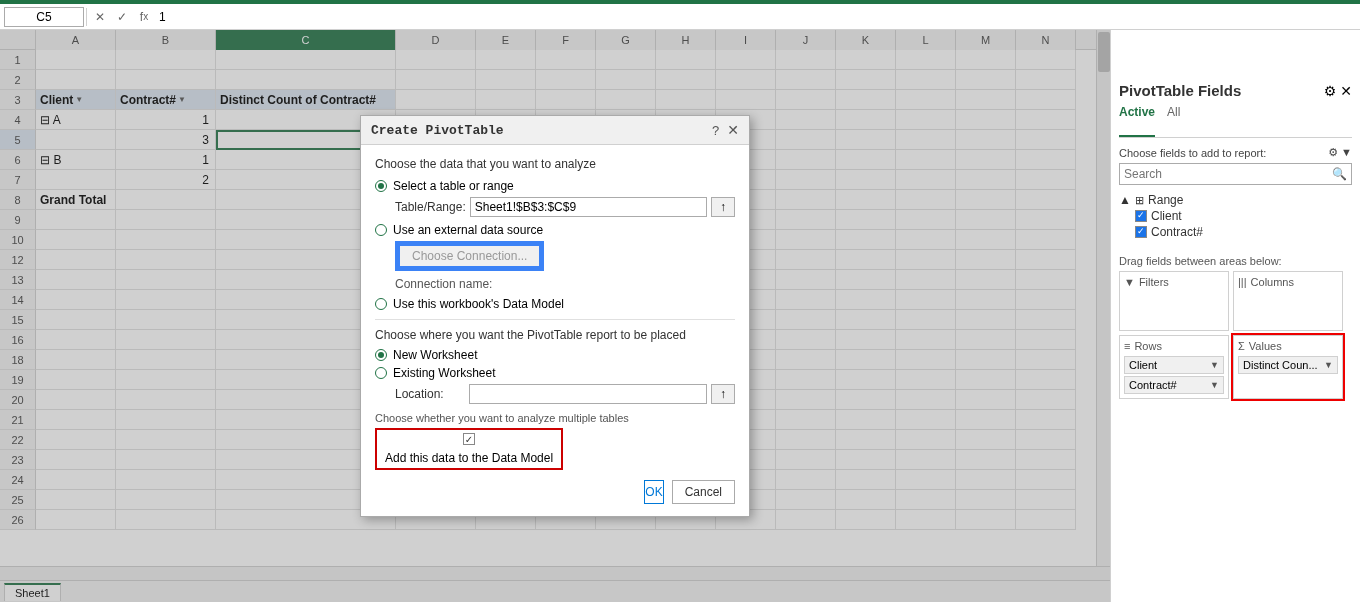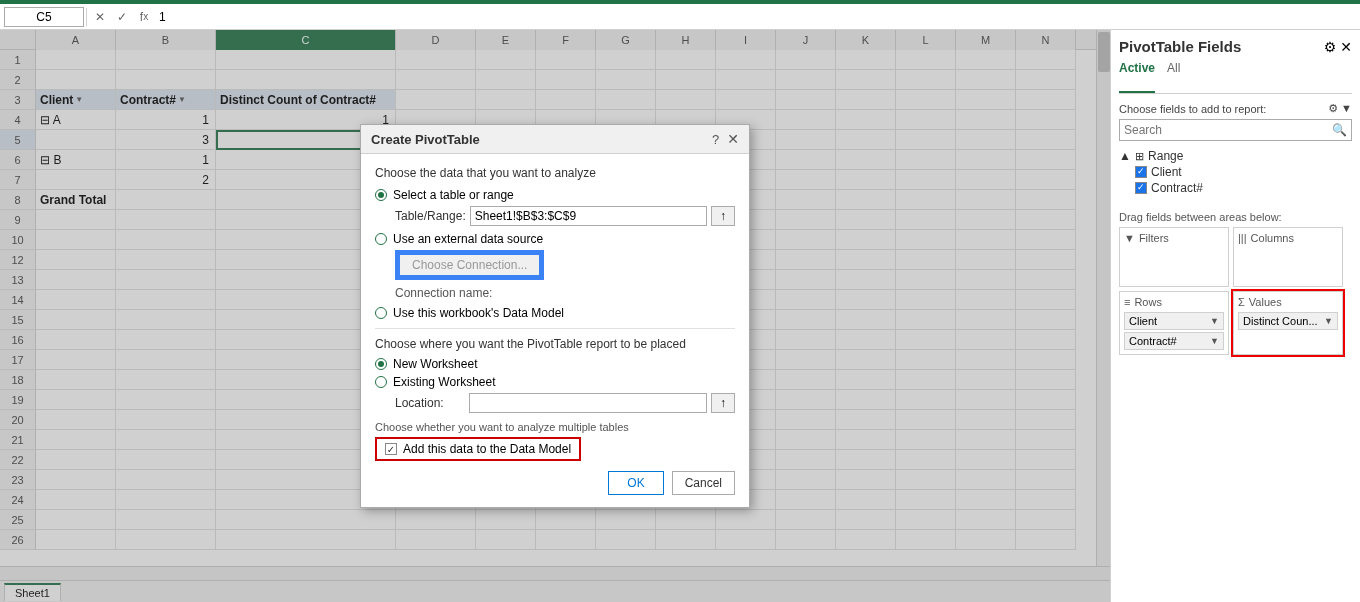--- a/index.html
+++ b/index.html
@@ -63,21 +63,21 @@
     .dropdown-arrow { font-size: 8px; color: #555; margin-left: 2px; }
 
     
     .v-scrollbar { width: 14px; background: #f0f0f0; border-left: 1px solid #d0d0d0; display: flex; flex-direction: column; }
     .v-scrollbar-thumb { width: 12px; height: 40px; background: #c0c0c0; border-radius: 2px; margin: 2px auto; }
 
     
     .pivot-panel {
       width: 250px; min-width: 250px; border-left: 1px solid #d0d0d0; display: flex; flex-direction: column; background: #fff; padding: 8px;
     }
-    .pivot-header { display: flex; align-items: center; justify-content: space-between; margin-bottom: 6px; }
+    .pivot-header { display: flex; align-items: center; justify-content: space-between; margin-bottom: 6px; margin-top: 44px; }
     .pivot-title { font-size: 15px; font-weight: 600; color: #333; }
     .pivot-header-icons { display: flex; align-items: center; gap: 4px; }
     .pivot-tabs { display: flex; gap: 12px; margin-bottom: 8px; border-bottom: 1px solid #d0d0d0; }
     .pivot-tab { font-size: 12px; color: #666; padding-bottom: 16px; cursor: pointer; }
     .pivot-tab.active { color: #217346; border-bottom: 2px solid #217346; font-weight: 600; }
     .pivot-fields-label { font-size: 11px; color: #444; margin-bottom: 4px; display: flex; justify-content: space-between; align-items: center; gap: 20px; }
     .search-box { display: flex; align-items: center; border: 1px solid #ababab; margin-bottom: 8px; height: 22px; }
     .search-box input { flex: 1; border: none; outline: none; font-size: 12px; padding: 0 4px; }
     .search-box-icon { padding: 0 4px; color: #777; font-size: 12px; }
     .field-tree { margin-bottom: 8px; }
@@ -91,45 +91,45 @@
     .drop-area { width: 110px; border: 1px solid #d0d0d0; min-height: 60px; padding: 4px; }
     .drop-area-title { font-size: 11px; color: #555; margin-bottom: 4px; display: flex; align-items: center; gap: 4px; }
     .drop-area-item { font-size: 11px; background: #f0f0f0; border: 1px solid #d0d0d0; padding: 2px 4px; margin-top: 2px; display: flex; align-items: center; justify-content: space-between; }
     .drop-area-item .arrow { font-size: 9px; color: #555; }
     .drop-area.highlighted { outline: 2px solid #e00; }
 
     
     .modal-overlay { position: absolute; top: 0; left: 0; right: 0; bottom: 0; background: rgba(100,100,100,0.3); z-index: 100; display: flex; align-items: center; justify-content: center; }
     .modal { background: #fff; border: 1px solid #aaa; box-shadow: 3px 3px 10px rgba(0,0,0,0.3); width: 390px; font-size: 12px; }
     .modal-title-bar { background: #f0f0f0; border-bottom: 1px solid #d0d0d0; padding: 6px 10px; display: flex; align-items: center; justify-content: space-between; }
-    .modal-title { font-size: 13px; font-weight: 600; color: #333; }
+    .modal-title { font-size: 13px; font-weight: 600; color: #333; font-family: Liberation Mono, monospace; }
     .modal-close { font-size: 14px; cursor: pointer; color: #555; background: none; border: none; }
     .modal-body { padding: 12px 14px; }
     .modal-section-label { font-size: 12px; color: #333; margin-bottom: 8px; }
     .modal-radio-group { margin-bottom: 8px; }
     .modal-radio { display: flex; align-items: center; gap: 6px; margin-bottom: 4px; font-size: 12px; }
     .radio-dot { width: 12px; height: 12px; border-radius: 50%; border: 1.5px solid #217346; display: inline-block; position: relative; }
     .radio-dot.checked::after { content: ''; width: 6px; height: 6px; background: #217346; border-radius: 50%; position: absolute; top: 2px; left: 2px; }
     .modal-input-row { display: flex; align-items: center; gap: 4px; margin-bottom: 6px; margin-left: 20px; }
     .modal-label { font-size: 12px; color: #333; min-width: 70px; }
     .modal-input { flex: 1; height: 20px; border: 1px solid #ababab; padding: 0 4px; font-size: 12px; }
     .modal-btn-disabled { background: #f0f0f0; border: 5px solid #3b82f6; color: #999; padding: 3px 12px; font-size: 12px; cursor: default; }
     .modal-conn-row { margin-left: 20px; margin-bottom: 6px; }
     .modal-conn-label { font-size: 12px; color: #555; margin-bottom: 2px; }
     .modal-divider { border: none; border-top: 1px solid #e0e0e0; margin: 8px 0; }
     .modal-section-label2 { font-size: 12px; color: #333; margin-bottom: 6px; }
     .modal-location-row { display: flex; align-items: center; gap: 4px; margin-left: 20px; margin-bottom: 8px; }
     .modal-location-input { flex: 1; height: 20px; border: 1px solid #ababab; padding: 0 4px; font-size: 12px; }
     .modal-location-btn { width: 24px; height: 20px; border: 1px solid #ababab; background: #f0f0f0; cursor: pointer; display: flex; align-items: center; justify-content: center; font-size: 12px; }
     .modal-multiple-label { font-size: 11px; color: #555; margin-bottom: 4px; }
-    .modal-checkbox-row { display: flex; align-items: center; gap: 6px; font-size: 12px; border: 2px solid #e00; padding: 3px 6px; display: inline-flex; }
+    .modal-checkbox-row { display: flex; align-items: center; gap: 6px; font-size: 12px; border: 2px solid #e00; padding: 3px 6px; display: inline-flex; flex-direction: column; }
     .modal-checkbox { width: 12px; height: 12px; border: 1px solid #888; background: #fff; position: relative; display: inline-flex; align-items: center; justify-content: center; }
     .modal-checkbox.checked::after { content: '✓'; font-size: 10px; color: #333; }
     .modal-footer { display: flex; justify-content: flex-end; gap: 8px; margin-top: 10px; }
-    .btn-ok { background: #fff; border: 1px solid #0078d7; color: #0078d7; padding: 4px 18px; font-size: 12px; cursor: pointer; }
+    .btn-ok { background: #fff; border: 1px solid #0078d7; color: #0078d7; padding: 4px 0; font-size: 12px; cursor: pointer; }
     .btn-cancel { background: #fff; border: 1px solid #aaa; color: #333; padding: 4px 12px; font-size: 12px; cursor: pointer; }
 
     
     .col-c-header { background: #217346 !important; color: #fff !important; }
 
     .green-bar { height: 4px; background: #217346; width: 100%; }
 
     
     .sheet-tabs { height: 22px; background: #f2f2f2; border-top: 1px solid #d0d0d0; display: flex; align-items: center; padding: 0 4px; gap: 2px; }
     .sheet-tab { padding: 2px 10px; border: 1px solid #d0d0d0; border-bottom: none; background: #fff; font-size: 11px; cursor: pointer; }
@@ -441,37 +441,20 @@
                 <div class="cell col-g"></div>
                 <div class="cell col-h"></div>
                 <div class="cell col-i"></div>
                 <div class="cell col-j"></div>
                 <div class="cell col-k"></div>
                 <div class="cell col-l"></div>
                 <div class="cell col-m"></div>
                 <div class="cell col-n"></div>
               </div>
               <div class="grid-row">
-                <div class="row-header">17</div>
-                <div class="cell col-a"></div>
-                <div class="cell col-b"></div>
-                <div class="cell col-c"></div>
-                <div class="cell col-d"></div>
-                <div class="cell col-e"></div>
-                <div class="cell col-f"></div>
-                <div class="cell col-g"></div>
-                <div class="cell col-h"></div>
-                <div class="cell col-i"></div>
-                <div class="cell col-j"></div>
-                <div class="cell col-k"></div>
-                <div class="cell col-l"></div>
-                <div class="cell col-m"></div>
-                <div class="cell col-n"></div>
-              </div>
-              <div class="grid-row">
                 <div class="row-header">18</div>
                 <div class="cell col-a"></div>
                 <div class="cell col-b"></div>
                 <div class="cell col-c"></div>
                 <div class="cell col-d"></div>
                 <div class="cell col-e"></div>
                 <div class="cell col-f"></div>
                 <div class="cell col-g"></div>
                 <div class="cell col-h"></div>
                 <div class="cell col-i"></div>

